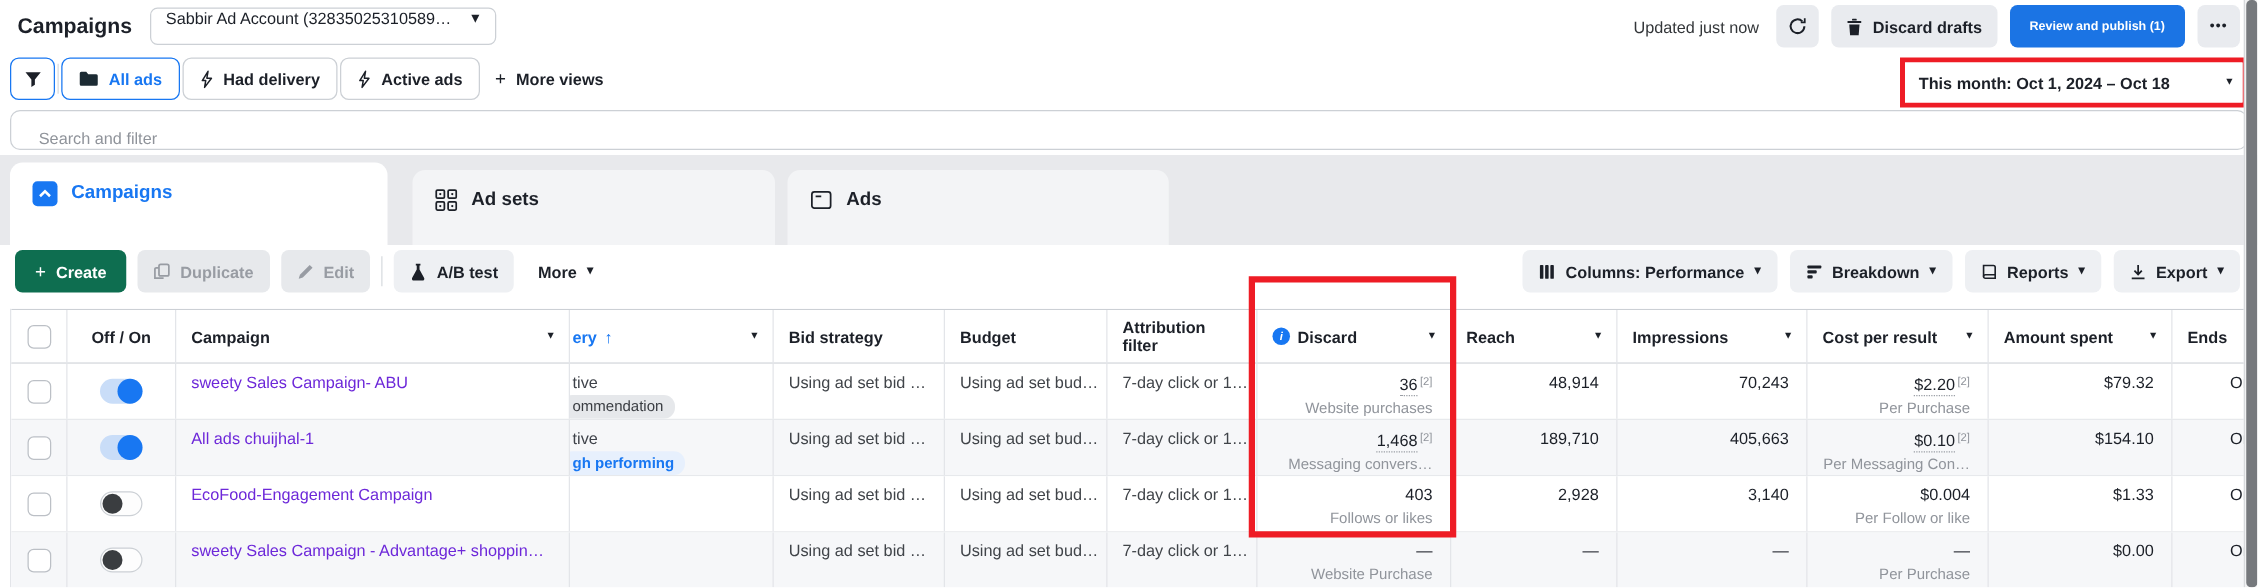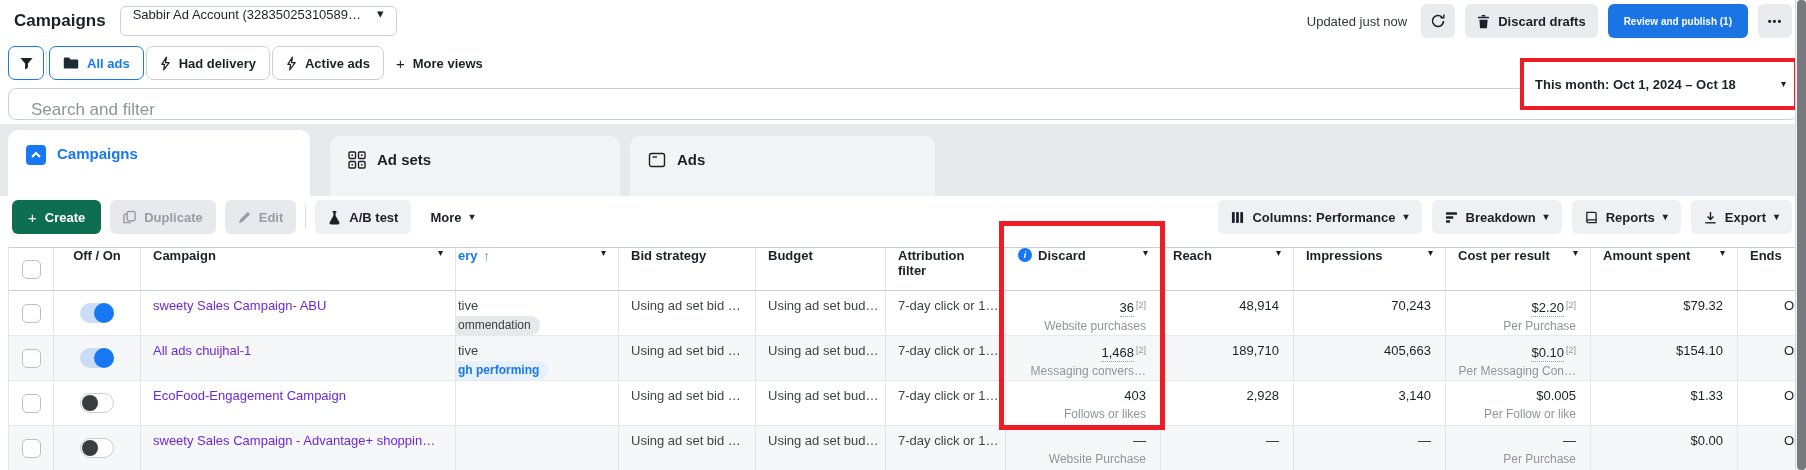--- a/index.html
+++ b/index.html
@@ -23,26 +23,26 @@
 
   
   .filterrow{position:absolute;top:46px;left:8px;display:flex;align-items:center;gap:2px}
   .chip{display:flex;align-items:center;gap:8px;height:34px;padding:0 13px;border-radius:7px;border:1px solid #ccd0d5;background:#fff;font-size:13px;font-weight:600;color:#1c2028;cursor:pointer}
   .chip.active{border-color:#1877f2;color:#1877f2}
   .chip.icononly{width:36px;padding:0;justify-content:center;border-color:#1877f2}
   .vdiv{width:1px;height:24px;background:#d8dbe0}
   .plainbtn{display:flex;align-items:center;gap:8px;height:34px;padding:0 10px;font-size:13px;font-weight:600;color:#1c2028;background:transparent;border:none;cursor:pointer}
   .plus{font-size:15px;font-weight:400}
 
-  .date-redbox{position:absolute;top:58px;left:1520px;width:278px;height:52px;border:4px solid #ee1c25;background:#fff;z-index:6}
+  .date-redbox{position:absolute;top:46px;left:1520px;width:278px;height:40px;border:4px solid #ee1c25;background:#fff;z-index:6}
   .date-btn{width:100%;height:100%;background:#fff;display:flex;align-items:center;justify-content:space-between;padding:0 8px 0 11px;font-size:13px;font-weight:700;white-space:nowrap;overflow:hidden;cursor:pointer}
 
   
   .search{position:absolute;top:88px;left:8px;width:1790px;height:32px}
-  .search input{width:100%;height:100%;border:1px solid #ccd0d5;border-radius:8px;padding:12px 12px 0 22px;font-size:17px;color:#1c2028;outline:none;font-family:inherit}
+  .search input{width:100%;height:100%;border:1px solid #ccd0d5;border-radius:8px;padding:12px 12px 0 22px;font-size:13px;color:#1c2028;outline:none;font-family:inherit}
   .search input::placeholder{color:#8f939a}
 
   
   .tabstrip{position:absolute;top:124px;left:0;width:1806px;height:72px;background:#e8e9ec}
   .tab{position:absolute;display:flex;align-items:flex-start;gap:11px;padding:15px 18px 0;border-radius:10px 10px 0 0;cursor:pointer}
   .tab-label{font-size:15px;font-weight:700;color:#1c2028}
   .tab.active{left:8px;top:6px;width:302px;height:66px;background:#fff}
   .tab.active .tab-label{color:#1877f2}
   .tab.t2{left:330px;top:12px;width:290px;height:60px;background:#f3f4f6}
   .tab.t3{left:630px;top:12px;width:305px;height:60px;background:#f3f4f6}
@@ -57,21 +57,21 @@
   .tbtn.disabled{background:#e7e9ec;color:#989ca3;cursor:default}
   .tb-right{margin-left:auto;display:flex;align-items:center;gap:10px}
 
   
   .table{position:absolute;top:247px;left:8px;width:1787px;height:223px;overflow:hidden;border-left:1px solid #e3e5e9}
   .trow{display:grid;grid-template-columns:45px 87px 315px 163px 137px 130px 120px 155px 133px 152px 145px 147px 160px;width:1889px;border-bottom:1px solid #e7e9ec}
   .thead{height:44px;border-top:1px solid #ccd0d5;border-bottom:1px solid #ccd0d5}
   .r{height:45px;background:#fff}
   .r.alt{background:#f6f7f9}
   .cell{border-right:1px solid #e3e5e9;padding:7px 12px 0;white-space:nowrap;overflow:hidden;position:relative}
-  .th{display:flex;align-items:flex-start;gap:6px;font-weight:700;padding-top:0;padding-bottom:0}
+  .th{display:flex;align-items:center;gap:6px;font-weight:700;padding-top:0;padding-bottom:0}
   .th .caret{margin-left:auto}
   .c0{display:flex;align-items:center;justify-content:center;padding:0}
   .cellc1{display:flex;align-items:center;justify-content:center;padding:0}
   .th.c1{justify-content:center}
   .th.c6{white-space:normal;line-height:15px}
   .cb{width:19px;height:19px;border:1.5px solid #bcc0c6;border-radius:5px;background:#fff;cursor:pointer}
   .toggle{width:34px;height:20px;border-radius:10px;position:relative;cursor:pointer}
   .state-on{background:#c9ddf8}
   .state-on::after{content:"";position:absolute;right:0;top:0;width:20px;height:20px;border-radius:50%;background:#1877f2}
   .state-off{background:#fdfdfd;border:1px solid #ccd0d5}
@@ -432,21 +432,21 @@
       <div class="cell c4 dim">Using ad set bid …</div>
       <div class="cell c5 dim">Using ad set bud…</div>
       <div class="cell c6 dim">7-day click or 1…</div>
       <div class="cell c7 num u-plain">
         <div class="line"><span class="val">403</span></div>
         <span class="sub">Follows or likes</span>
       </div>
       <div class="cell c8 num"><span class="val2">2,928</span></div>
       <div class="cell c9 num"><span class="val2">3,140</span></div>
       <div class="cell c10 num u-plain">
-        <div class="line"><span class="val">$0.005</span></div>
+        <div class="line"><span class="val">$0.004</span></div>
         <span class="sub">Per Follow or like</span>
       </div>
       <div class="cell c11 num"><span class="val2">$1.33</span></div>
       <div class="cell c12 ends">Ongoing</div>
     </div>
 
     <div class="trow r alt">
       <div class="cell c0">
           <div class="cb"></div>
         </div>

